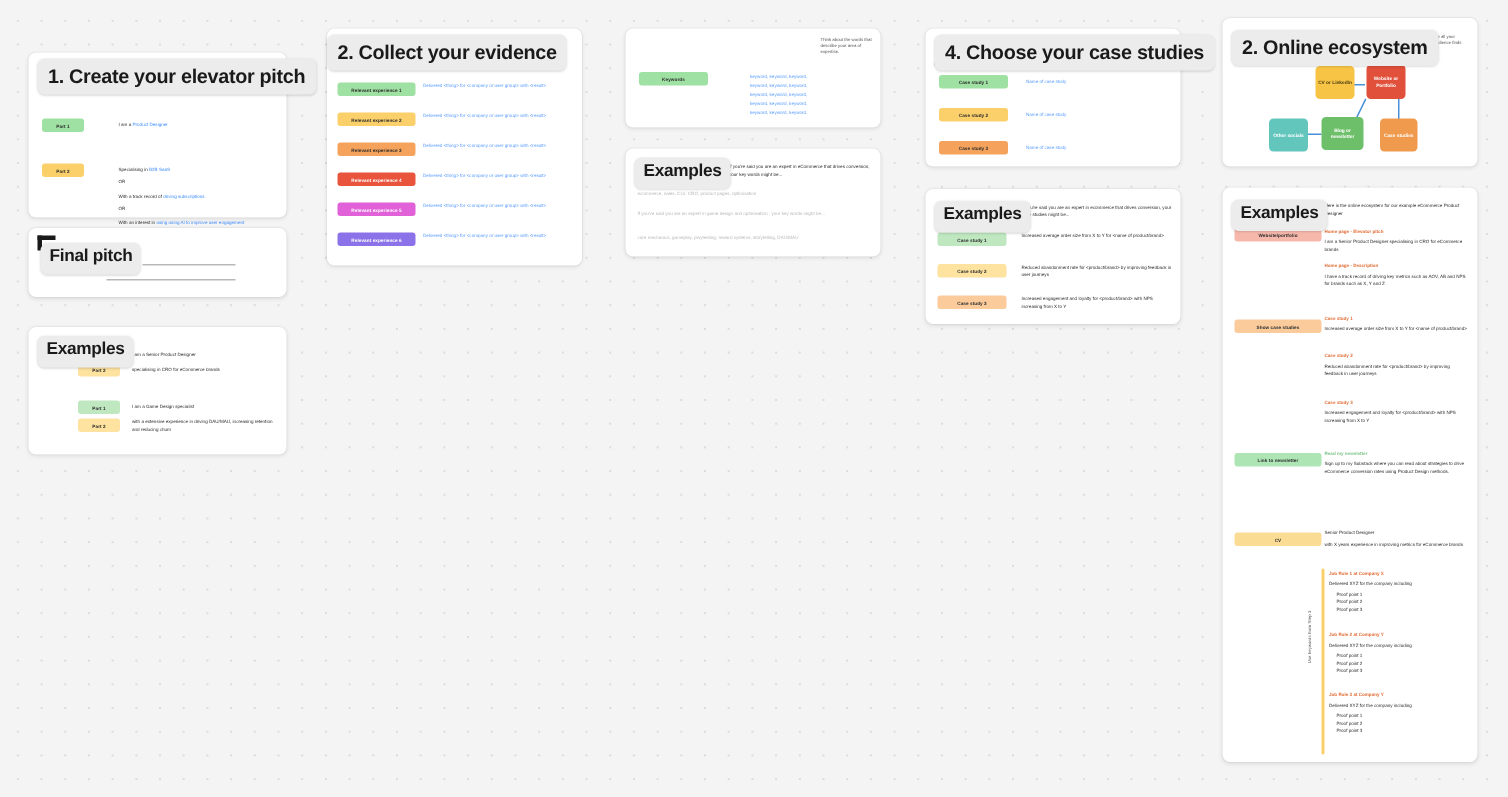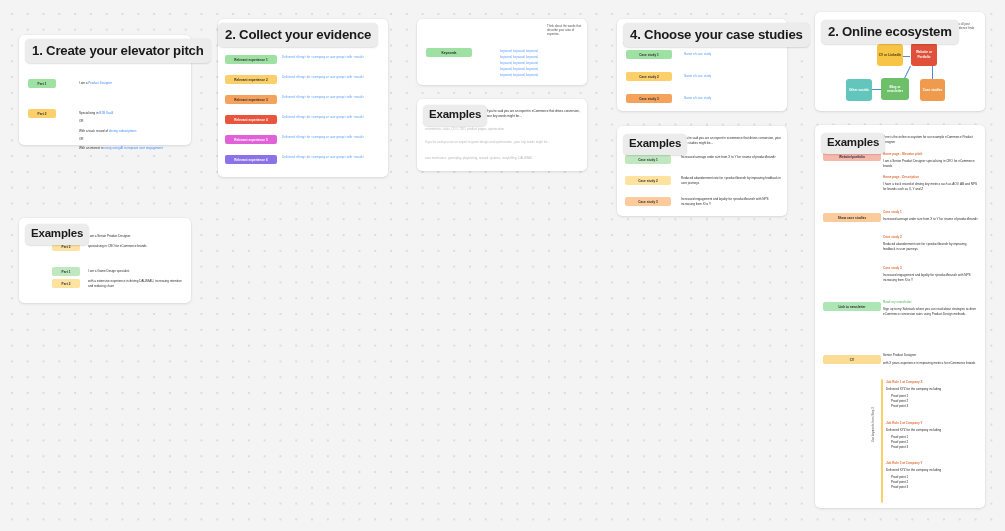--- a/index.html
+++ b/index.html
@@ -176,20 +176,28 @@
       <span>With a track record of</span>
       <span class="blue">driving subscriptions</span>
     </div>
     <div class="line" style="left:60px; top:102px;">OR</div>
     <div class="line" style="left:60px; top:111px;">
       <span>With an interest in</span>
       <span class="blue">using using AI to improve user engagement</span>
     </div>
   </div>
 
+  <div class="card" style="left:19px; top:152px; width:172px; height:46px;">
+    <div class="cornerTick" style="left:6px; top:5px;"></div>
+    <div class="chip mid" style="left:8px; top:10px;">
+      <span>Final pitch</span>
+    </div>
+    <div class="rule" style="left:76px; top:24px; width:62px;"></div>
+    <div class="rule" style="left:52px; top:34px; width:86px;"></div>
+  </div>
 
   <div class="card" style="left:19px; top:218px; width:172px; height:85px;">
     <div class="chip mid" style="left:6px; top:6px;">
       <span>Examples</span>
     </div>
     <div class="line" style="left:69px; top:16px;">I am a Senior Product Designer</div>
 
     <div class="pill w-sm c-yellowL" style="left:33px; top:24px;">
       <span>Part 2</span>
     </div>

